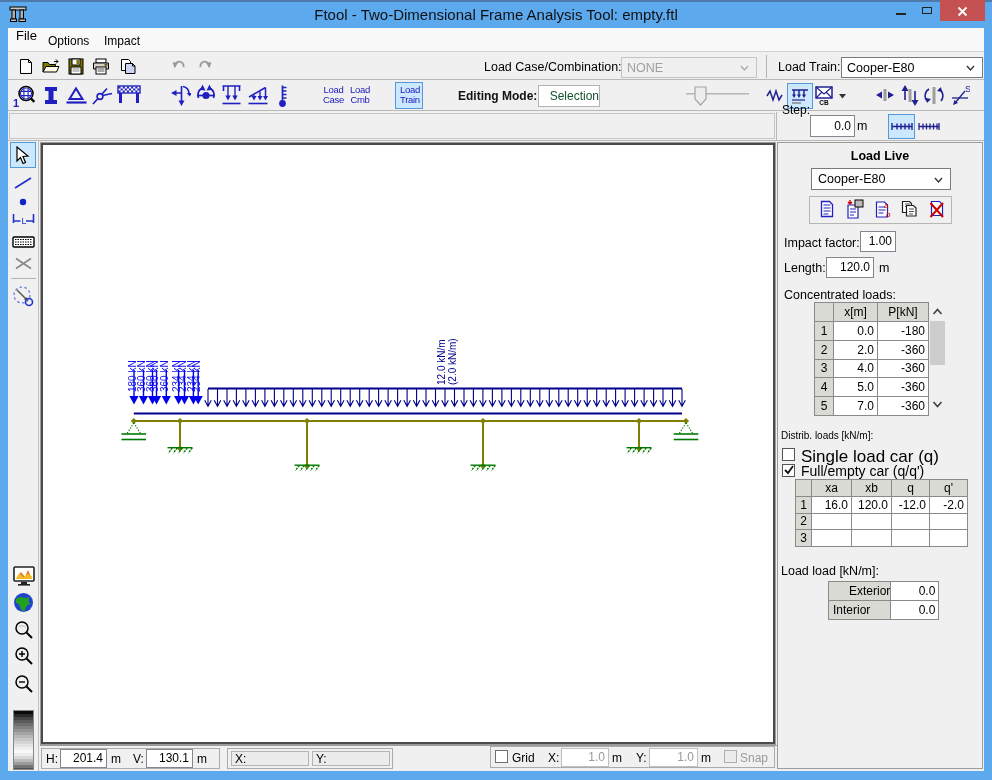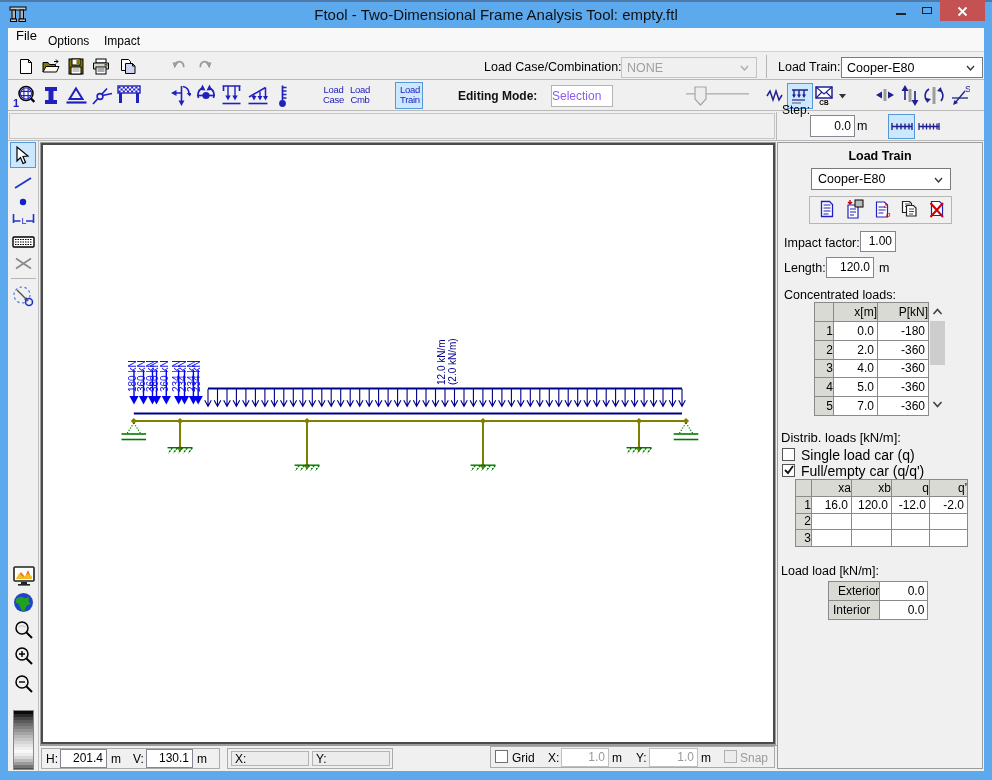--- a/index.html
+++ b/index.html
@@ -4,21 +4,21 @@
 *{margin:0;padding:0;box-sizing:border-box}
 html,body{width:992px;height:780px;overflow:hidden}
 body{font-family:"Liberation Sans",sans-serif;background:#5ca9ee;position:relative;font-size:12px;color:#000}
 .abs{position:absolute}
 .tbrow{position:absolute;left:8px;background:#f0f0f0}
 svg{display:block}
 .lbl{position:absolute;white-space:nowrap}
 .inp{position:absolute;background:#fff;border:1px solid #828790;text-align:right;font-size:12px;line-height:18px;padding-right:3px}
 .grayline{background:#b4b4b4}
 .btnsel{background:#cce8ff;border:1px solid #5599d9}
-td.hc{background:#dadad5;border:1px solid #8a8a8a;text-align:right;padding:0;height:18.85px;font-size:12px}
+td.hc{background:#dadad5;border:1px solid #8a8a8a;text-align:center;padding:0;height:18.85px;font-size:12px}
 table#t2 td{height:16.78px}
 td.dc{background:#fff;border:1px solid #8a8a8a;text-align:right;padding:0 3px 0 0;font-size:12px}
 </style></head>
 <body>
 
 <div class="abs" style="left:0;top:0;width:992px;height:2px;background:#4d7aa8"></div>
 
 <div class="abs" style="left:9px;top:6px;width:18px;height:17px">
 <svg width="18" height="17" viewBox="0 0 18 17">
 <rect x="1" y="1" width="16" height="3" fill="#c8c8c8" stroke="#000" stroke-width="1"></rect>
@@ -167,21 +167,21 @@
 <svg class="abs" style="left:277px;top:84px" width="13" height="24" viewBox="0 0 13 24">
     <path d="M5.5 1.5 v15" stroke="#2020c0" stroke-width="1.7"></path>
     <path d="M5.5 3.5 h4 M5.5 7 h4 M5.5 10.5 h4 M5.5 14 h4" stroke="#2020c0" stroke-width="1.3"></path>
     <circle cx="5.5" cy="19.5" r="3.4" fill="#2020c0"></circle>
   </svg>
 <div class="lbl" style="left:323px;top:85px;font-size:9.5px;line-height:10px;color:#2020c0;text-align:center;letter-spacing:-0.3px">Load<br>Case</div>
 <div class="lbl" style="left:350px;top:85px;font-size:9.5px;line-height:10px;color:#2020c0;text-align:center;letter-spacing:-0.3px">Load<br>Cmb</div>
 <div class="abs btnsel" style="left:395px;top:82px;width:28px;height:27px"></div>
 <div class="lbl" style="left:400px;top:85px;font-size:9.5px;line-height:10px;color:#2020c0;text-align:center;letter-spacing:-0.3px">Load<br>Train</div>
 <div class="lbl" style="left:458px;top:89px;font-size:12px;font-weight:bold;color:#111">Editing Mode:</div>
-<div class="abs" style="left:551px;top:85px;width:62px;height:22px;background:#fff;border:1px solid #b4b4b4;text-align:left;line-height:20px;color:#8b5cf6;font-size:12px">Selection</div>
+<div class="abs" style="left:538px;top:85px;width:62px;height:22px;background:#fff;border:1px solid #b4b4b4;text-align:right;line-height:20px;color:#14532d;font-size:12px">Selection</div>
 
 <div class="abs" style="left:686px;top:93px;width:63px;height:2px;background:#d0d0d0;border-top:1px solid #b8b8b8"></div>
 <svg class="abs" style="left:694px;top:86px" width="13" height="20" viewBox="0 0 13 20">
     <path d="M1 1 H12 V13 L6.5 19 L1 13 Z" fill="#ededed" stroke="#a6a6a6" stroke-width="1.2"></path>
   </svg>
 <svg class="abs" style="left:766px;top:89px" width="17" height="14" viewBox="0 0 17 14">
     <path d="M1 7 l3-5 3 9 3-9 3 9 3-5" fill="none" stroke="#202090" stroke-width="1.5"></path>
   </svg>
 <div class="abs btnsel" style="left:787px;top:83px;width:26px;height:26px"></div>
 <svg class="abs" style="left:790px;top:86px" width="20" height="20" viewBox="0 0 20 20">
@@ -433,21 +433,21 @@
       <text transform="translate(151.9,247) rotate(-90)">234 kN</text>
       <text transform="translate(156.7,247) rotate(-90)">234 kN</text>
     </g>
 <g font-size="10" fill="#00008b">
       <text transform="translate(402,240) rotate(-90)">12.0 kN/m</text>
       <text transform="translate(413,240) rotate(-90)">(2.0 kN/m)</text>
     </g>
 </svg>
 
 <div class="abs" style="left:777px;top:142px;width:206px;height:627px;background:#f0f0f0;border:1px solid #9c9c9c"></div>
-<div class="lbl" style="left:777px;top:149px;width:206px;text-align:center;font-weight:bold;font-size:12.5px">Load Train</div>
+<div class="lbl" style="left:777px;top:149px;width:206px;text-align:center;font-weight:bold;font-size:12.5px">Load Live</div>
 <div class="abs" style="left:811px;top:168px;width:140px;height:22px;background:#fff;border:1px solid #7a7a7a"></div>
 <div class="lbl" style="left:818px;top:172px;font-size:12.5px">Cooper-E80</div>
 <svg class="abs" style="left:934px;top:177px" width="9" height="6" viewBox="0 0 9 6">
     <path d="M1 1 l3.5 4 L8 1" fill="none" stroke="#333" stroke-width="1.3"></path>
   </svg>
 <div class="abs" style="left:809px;top:196px;width:143px;height:28px;border:1px solid #b6b6b6"></div>
 <svg class="abs" style="left:820px;top:200px" width="14" height="19" viewBox="0 0 14 19">
     <path d="M1.5 1.5 h8 l3 3 v12 h-11 z" fill="#fff" stroke="#2020c0" stroke-width="1.3"></path>
     <path d="M3.5 5 h7 M3.5 8 h7 M3.5 11 h7 M3.5 14 h5" stroke="#2020c0"></path>
   </svg>
@@ -514,23 +514,23 @@
 </tbody>
   </table>
 
 <div class="abs" style="left:930px;top:321px;width:15px;height:44px;background:#cdcdcd"></div>
 <svg class="abs" style="left:932px;top:308px" width="11" height="8" viewBox="0 0 11 8">
     <path d="M1.5 6 L5.5 1.5 L9.5 6" fill="none" stroke="#404040" stroke-width="1.6"></path>
   </svg>
 <svg class="abs" style="left:932px;top:400px" width="11" height="8" viewBox="0 0 11 8">
     <path d="M1.5 2 L5.5 6.5 L9.5 2" fill="none" stroke="#404040" stroke-width="1.6"></path>
   </svg>
-<div class="lbl" style="left:781px;top:430px;font-size:13px">Distrib. loads [kN/m]:</div>
+<div class="lbl" style="left:781px;top:430px;font-size:10px">Distrib. loads [kN/m]:</div>
 <div class="abs" style="left:782px;top:448px;width:13px;height:13px;background:#fff;border:1px solid #555"></div>
-<div class="lbl" style="left:801px;top:447px;font-size:14px">Single load car (q)</div>
+<div class="lbl" style="left:801px;top:447px;font-size:17px">Single load car (q)</div>
 <div class="abs" style="left:782px;top:464px;width:13px;height:13px;background:#fff;border:1px solid #555"></div>
 <svg class="abs" style="left:783px;top:464px" width="12" height="12" viewBox="0 0 12 12">
     <path d="M2 6 L5 9 L10 2" fill="none" stroke="#111" stroke-width="1.8"></path>
   </svg>
 <div class="lbl" style="left:801px;top:463px;font-size:14px">Full/empty car (q/q')</div>
 <table class="abs" style="left:795px;top:479px;border-collapse:collapse;font-size:12px" id="t2">
 <tbody>
       <tr>
         <td class="hc t2" style="width:16px"></td>
         <td class="hc t2" style="width:40px">xa</td>
@@ -558,21 +558,21 @@
         <td class="dc"></td>
         <td class="dc"></td>
         <td class="dc"></td>
       </tr>
 </tbody>
   </table>
 <div class="lbl" style="left:781px;top:564px;font-size:12.5px">Load load [kN/m]:</div>
 <table class="abs" style="left:828px;top:581px;border-collapse:collapse;font-size:12px">
 <tbody>
       <tr>
-        <td class="hc" style="width:38px;text-align:left;padding-left:9px">Exterior</td>
+        <td class="hc" style="width:38px;text-align:left;padding-left:20px">Exterior</td>
         <td class="dc" style="width:48px">0.0</td>
       </tr>
 <tr>
         <td class="hc" style="text-align:left;padding-left:4px">Interior</td>
         <td class="dc">0.0</td>
       </tr>
 </tbody>
   </table>
 
 <div class="abs" style="left:40px;top:745px;width:737px;height:1px;background:#9c9c9c"></div>

